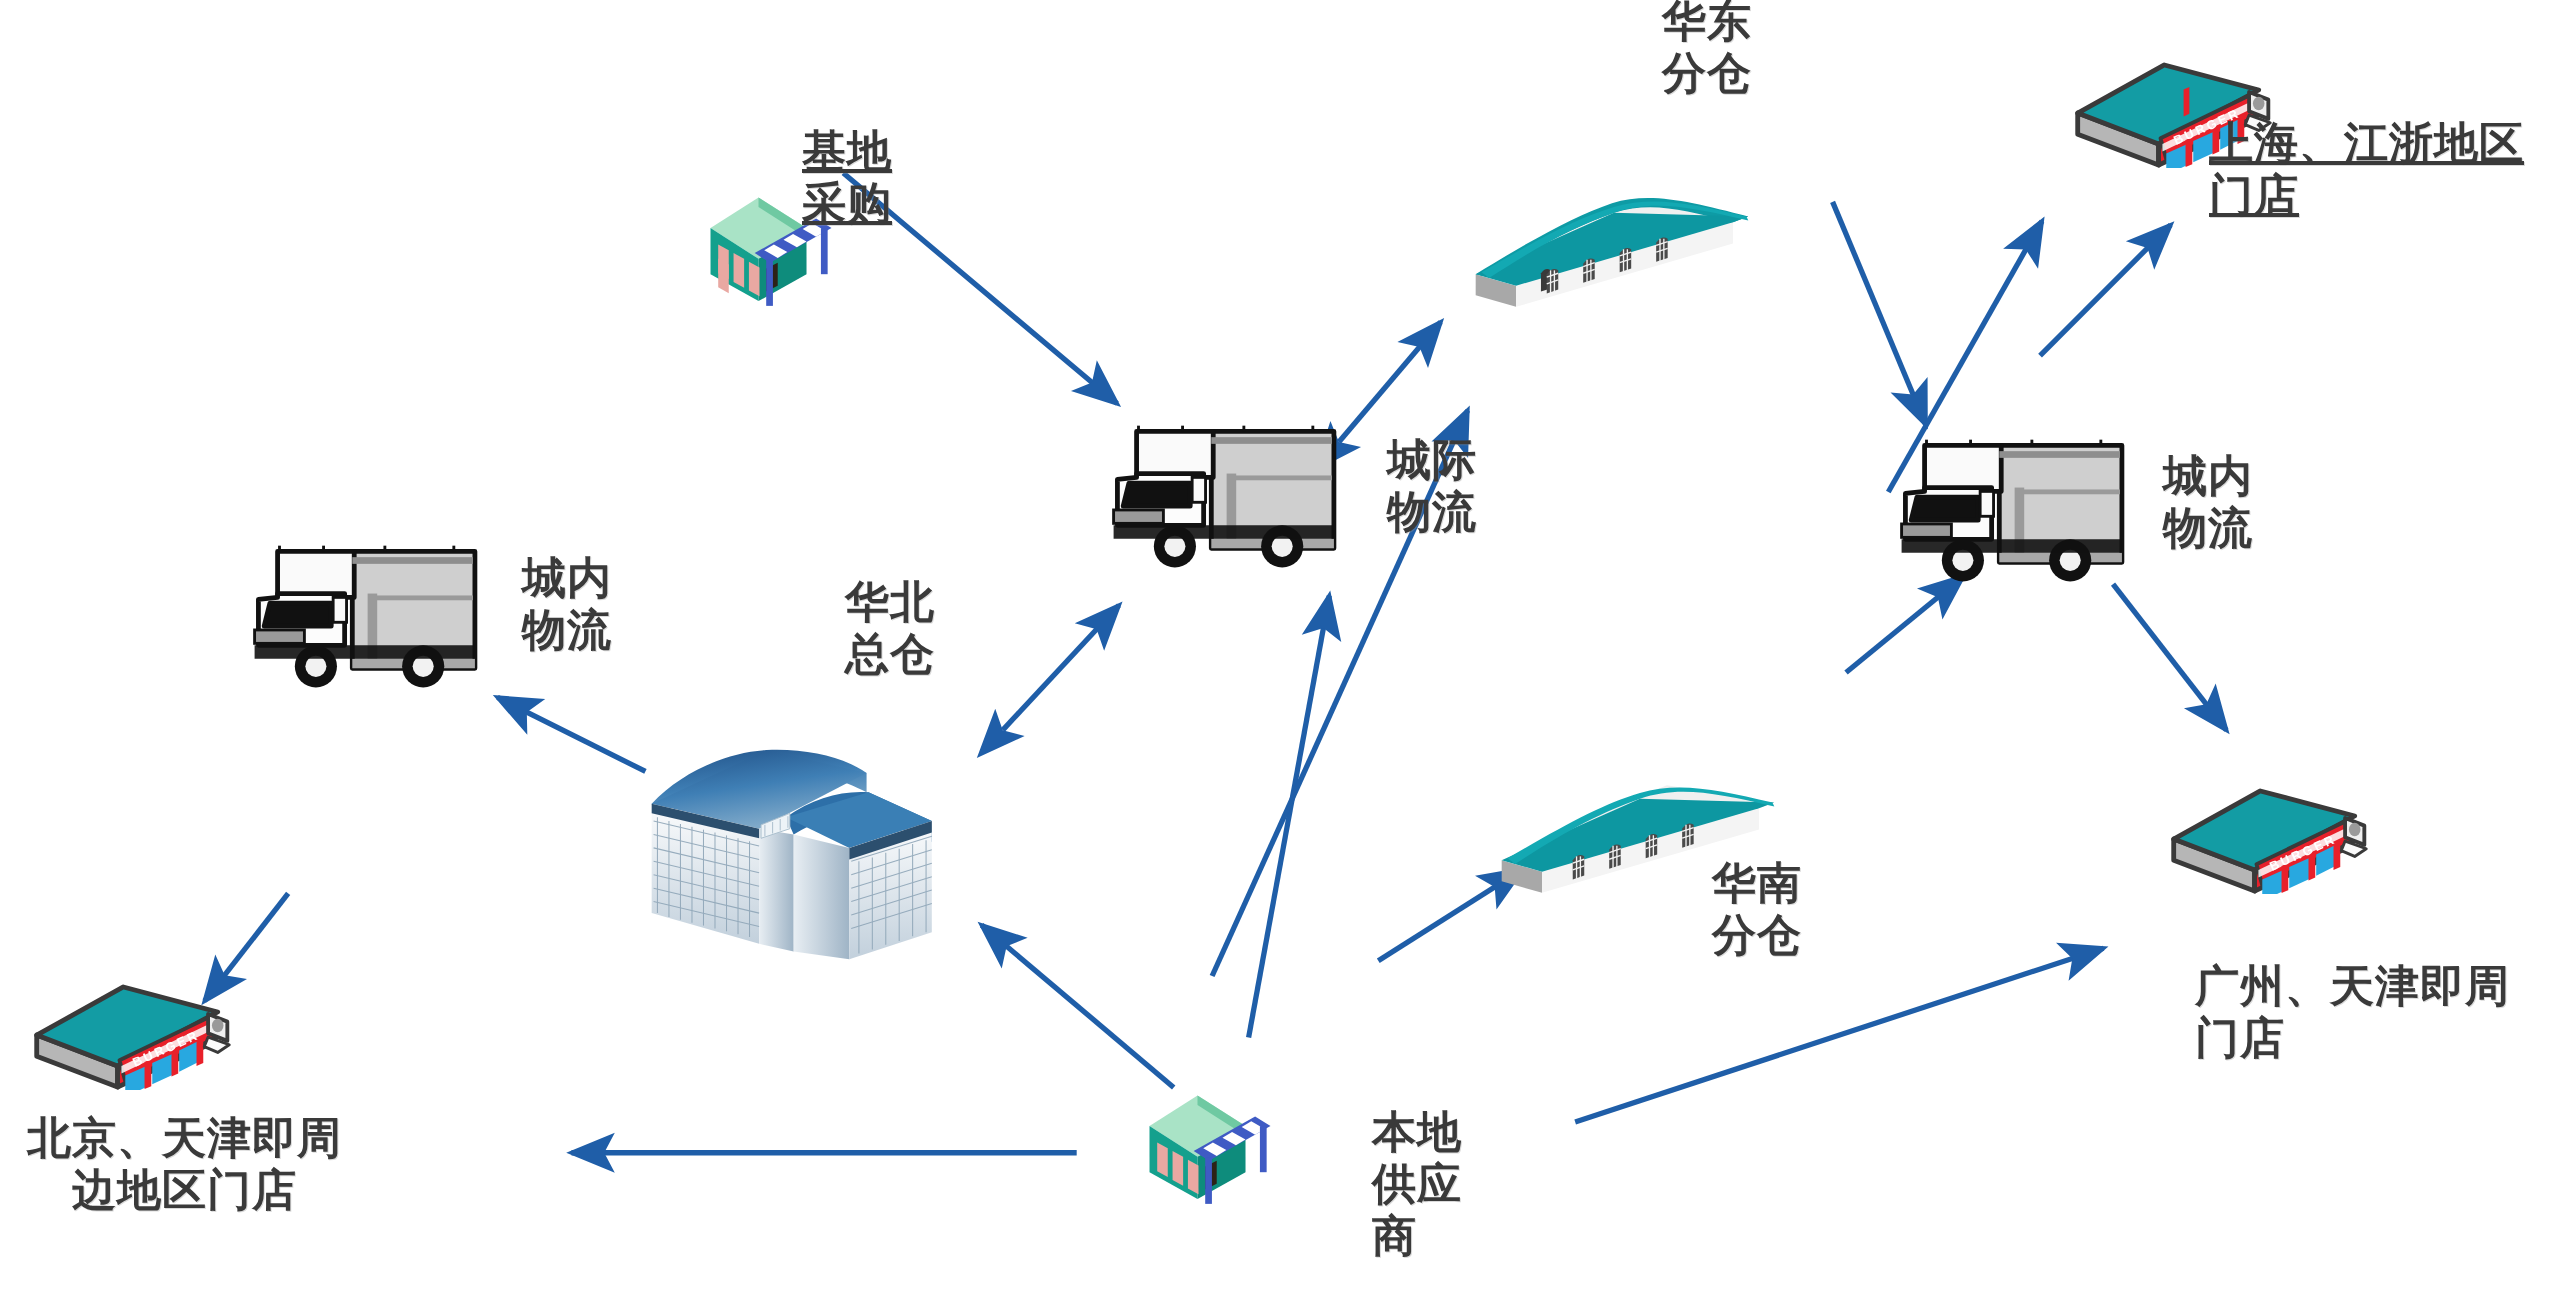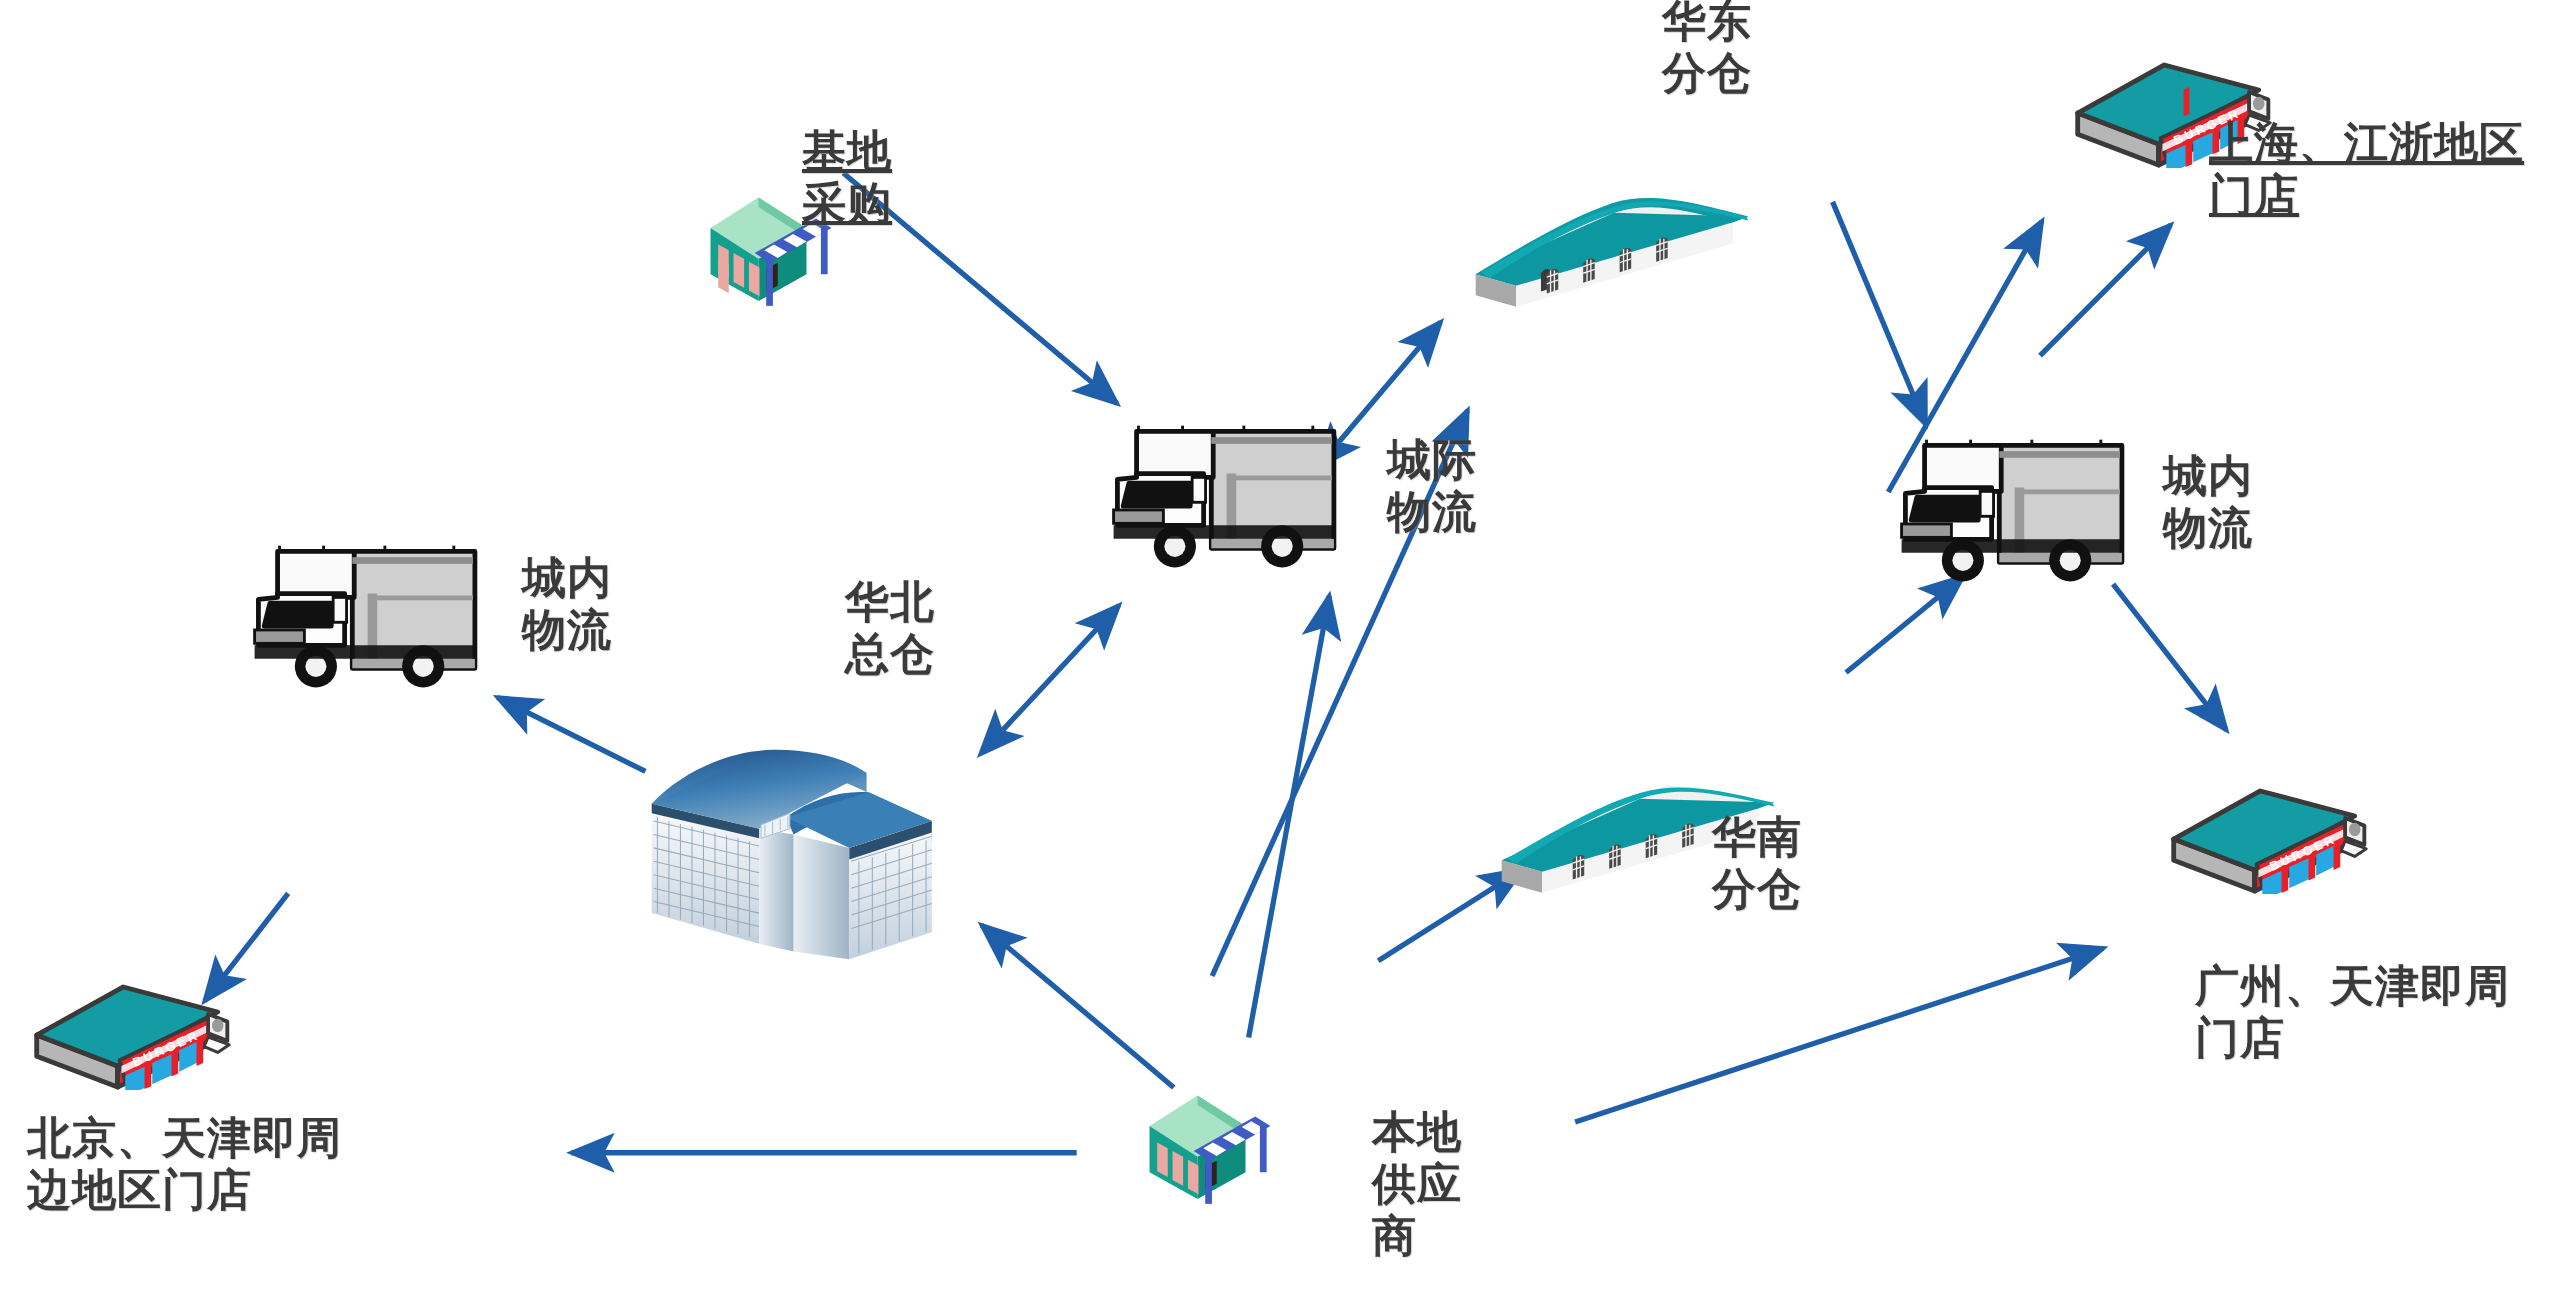--- a/index.html
+++ b/index.html
@@ -350,21 +350,21 @@
           <line x1="158" y1="88" x2="170" y2="84"></line>
         <line x1="162" y1="74" x2="162" y2="98"></line>
           <line x1="166" y1="74" x2="166" y2="97"></line>
         <line x1="196" y1="70" x2="208" y2="66"></line>
           <line x1="196" y1="77" x2="208" y2="73"></line>
         <line x1="200" y1="63" x2="200" y2="87"></line>
           <line x1="204" y1="63" x2="204" y2="86"></line>
       </g>
     </svg>
   </div>
-  <div class="label" style="left:1712px;top:811px;">华南
+  <div class="label" style="left:1712px;top:857px;">华南
 分仓</div>
 
   <div class="node" style="left:2166px;top:764px;">
     <svg class="icon-svg" width="207" height="130" viewBox="0 0 215 135">
       <polygon points="8,78 8,100 92,132 92,110" fill="#B6B6B6" stroke="#3a3a3a" stroke-width="5" stroke-linejoin="round"></polygon>
       <polygon points="92,110 92,132 186,88 186,62" fill="#E8202A" stroke="#3a3a3a" stroke-width="5" stroke-linejoin="round"></polygon>
       <polygon points="8,78 98,28 196,54 92,110" fill="#139CA4" stroke="#3a3a3a" stroke-width="5" stroke-linejoin="round"></polygon>
       <polygon points="94,104 190,58 196,62 196,80 100,126" fill="#E8202A" stroke="#3a3a3a" stroke-width="4" stroke-linejoin="round"></polygon>
       <polygon points="96,110 192,64 192,72 96,118" fill="#ffffff" opacity=".85"></polygon>
       <g fill="#28A8E0">
@@ -398,21 +398,21 @@
       </g>
       <polygon points="120,106 127,103 127,131 120,134" fill="#E8202A"></polygon>
       <polygon points="148,93 155,90 155,118 148,121" fill="#E8202A"></polygon>
       <polygon points="174,82 181,79 181,107 174,110" fill="#E8202A"></polygon>
       <polygon points="186,56 206,64 206,84 186,76" fill="#EFEFEF" stroke="#3a3a3a" stroke-width="4" stroke-linejoin="round"></polygon>
       <ellipse cx="196" cy="68" rx="6" ry="7" fill="#9a9a9a"></ellipse>
       <polygon points="186,80 208,88 196,96 182,90" fill="#FAFAFA" stroke="#3a3a3a" stroke-width="3" stroke-linejoin="round"></polygon>
       <text x="144" y="96" font-family="'Liberation Sans',sans-serif" font-size="13" font-weight="bold" fill="#ffffff" letter-spacing="3" transform="rotate(-24 144 96)" text-anchor="middle">BURGER</text>
     </svg>
   </div>
-  <div class="label" style="left:27px;top:1112px;">北京、天津即周
+  <div class="label" style="left:27px;top:1112px;text-align:center;">北京、天津即周
 边地区门店</div>
 
   <div class="node" style="left:1138px;top:1076px;">
     <svg class="icon-svg" width="144" height="130" viewBox="0 0 150 135">
       <polygon points="12,52 62,20 112,52 62,84" fill="#A9E3C6"></polygon>
       <polygon points="62,20 112,52 112,62 62,30" fill="#6FC9A2"></polygon>
       <polygon points="12,52 62,84 62,128 12,100" fill="#14A08D"></polygon>
       <polygon points="62,84 112,56 112,100 62,128" fill="#0E8C7C"></polygon>
       <polygon points="20,69 31,75 31,105 20,99" fill="#E9A8A2"></polygon>
       <polygon points="36,78 47,84 47,114 36,108" fill="#E9A8A2"></polygon>

